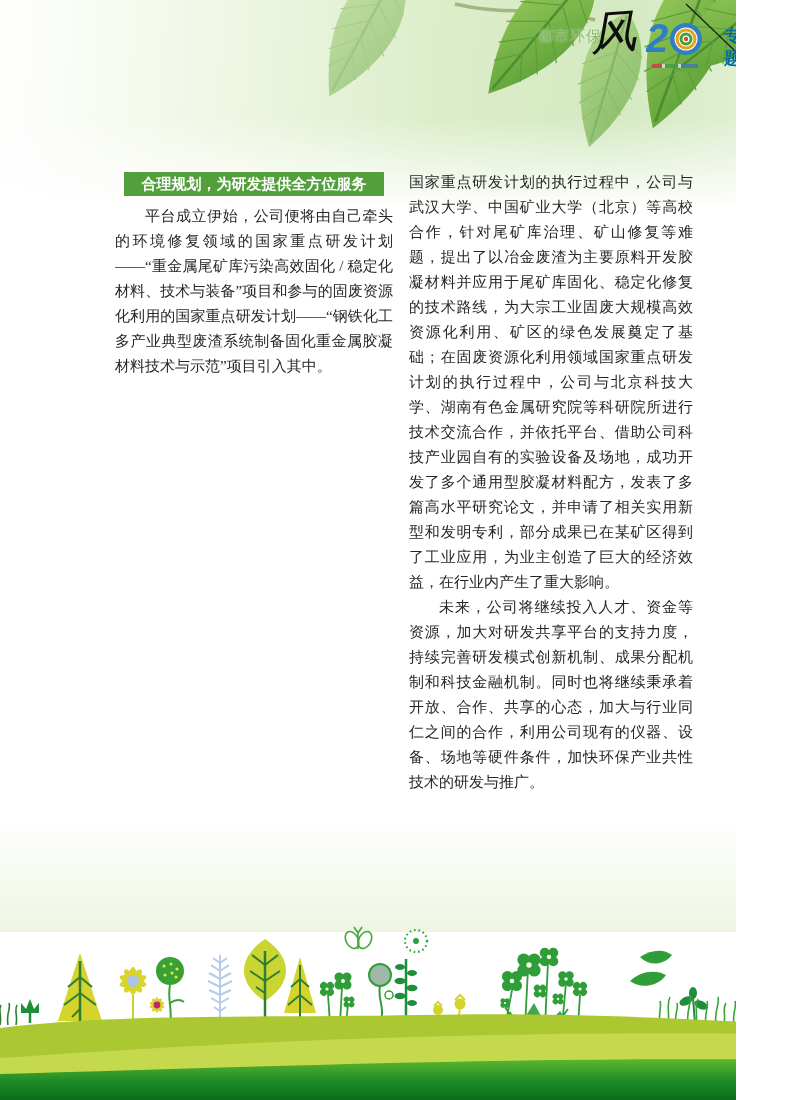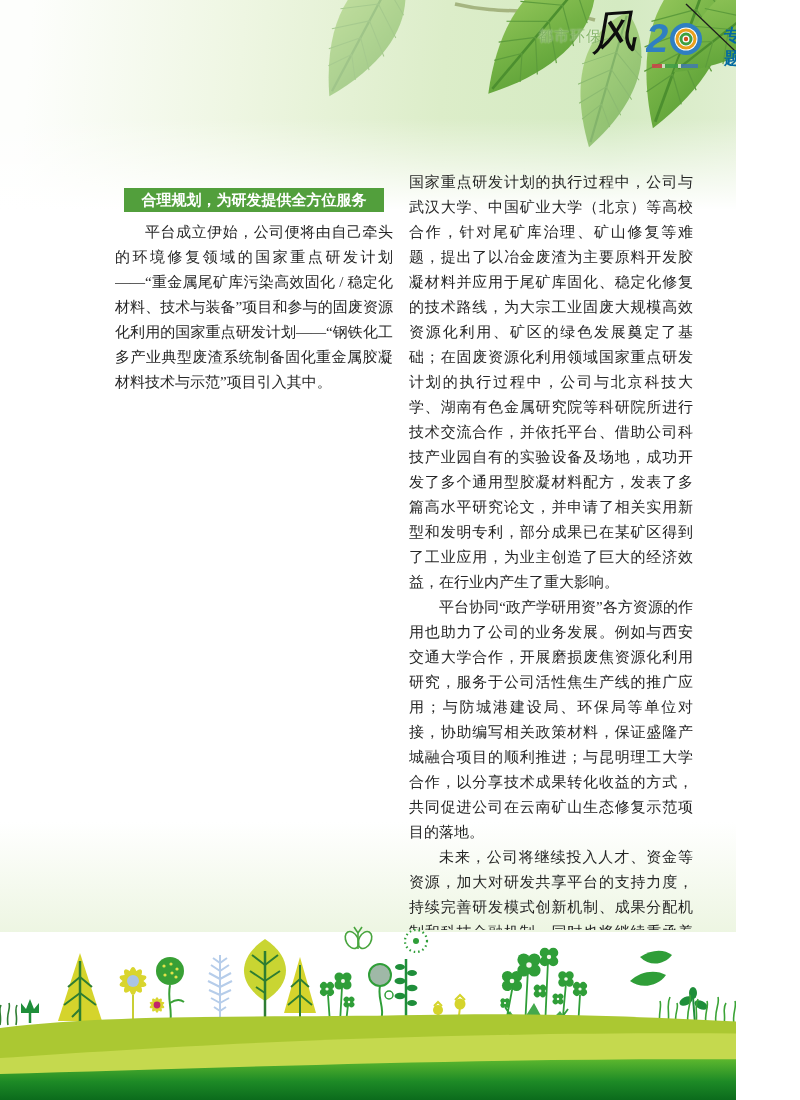--- a/index.html
+++ b/index.html
@@ -28,21 +28,21 @@
   .page-num-box{position:absolute;left:754px;top:70px;width:46px;height:22px;background:#8ec7c3;
           color:#ffffff;font-family:"Liberation Sans",sans-serif;font-size:14px;line-height:22px;
           padding-left:16px;text-align:center;}
   .corner-sq{position:absolute;left:1px;top:1px;width:7px;height:7px;background:#ffffff;}
   
   .col{position:absolute;text-align:justify;font-size:15px;line-height:25px;color:#262626;}
   .col-left{left:115px;top:172px;width:278px;height:740px;overflow:hidden;}
   .col-right{left:409px;top:170px;width:284px;height:760px;overflow:hidden;}
   .body-p{margin:0;text-indent:2em;}
   .body-p.noindent{text-indent:0;}
-  .sec-bar{width:260px;height:24px;margin:16px auto 8px auto;background:#529f3c;color:#ffffff;
+  .sec-bar{width:260px;height:24px;margin:0 auto 8px auto;background:#529f3c;color:#ffffff;
           text-align:center;font-size:15px;font-weight:bold;line-height:24px;
           font-family:"Liberation Sans",sans-serif;}
   .sec-bar-2{margin-top:18px;margin-bottom:8px;}
   
   .footer-art{position:absolute;left:0;bottom:0;}
 </style>
 </head>
 <body>
 
 <div class="page">
@@ -100,21 +100,20 @@
   <div class="col col-left">
     <div class="sec-bar">
       <span>合理规划，为研发提供全方位服务</span>
     </div>
     <p class="body-p">平台成立伊始，公司便将由自己牵头的环境修复领域的国家重点研发计划——“重金属尾矿库污染高效固化 / 稳定化材料、技术与装备”项目和参与的固废资源化利用的国家重点研发计划——“钢铁化工多产业典型废渣系统制备固化重金属胶凝材料技术与示范”项目引入其中。</p>
 
   </div>
 
   <div class="col col-right">
     <p class="body-p noindent">国家重点研发计划的执行过程中，公司与武汉大学、中国矿业大学（北京）等高校合作，针对尾矿库治理、矿山修复等难题，提出了以冶金废渣为主要原料开发胶凝材料并应用于尾矿库固化、稳定化修复的技术路线，为大宗工业固废大规模高效资源化利用、矿区的绿色发展奠定了基础；在固废资源化利用领域国家重点研发计划的执行过程中，公司与北京科技大学、湖南有色金属研究院等科研院所进行技术交流合作，并依托平台、借助公司科技产业园自有的实验设备及场地，成功开发了多个通用型胶凝材料配方，发表了多篇高水平研究论文，并申请了相关实用新型和发明专利，部分成果已在某矿区得到了工业应用，为业主创造了巨大的经济效益，在行业内产生了重大影响。</p>
-    <p class="body-p">平台协同“政产学研用资”各方资源的作用也助力了公司的业务发展。例如与西安交通大学合作，开展磨损废焦资源化利用研究，服务于公司活性焦生产线的推广应用；与防城港建设局、环保局等单位对接，协助编写相关政策材料，保证盛隆产城融合项目的顺利推进；与昆明理工大学合作，以分享技术成果转化收益的方式，共同促进公司在云南矿山生态修复示范项目的落地。</p>
     <p class="body-p">未来，公司将继续投入人才、资金等资源，加大对研发共享平台的支持力度，持续完善研发模式创新机制、成果分配机制和科技金融机制。同时也将继续秉承着开放、合作、共享的心态，加大与行业同仁之间的合作，利用公司现有的仪器、设备、场地等硬件条件，加快环保产业共性技术的研发与推广。</p>
 
   </div>
 
   <svg class="footer-art" width="800" height="175" viewBox="0 0 800 175">
     <defs>
       <linearGradient id="bandG" x1="0" y1="0" x2="0" y2="1">
         <stop offset="0" stop-color="#5cb72e"></stop>
         <stop offset="0.55" stop-color="#1d8a26"></stop>
         <stop offset="1" stop-color="#0b6b1c"></stop>

